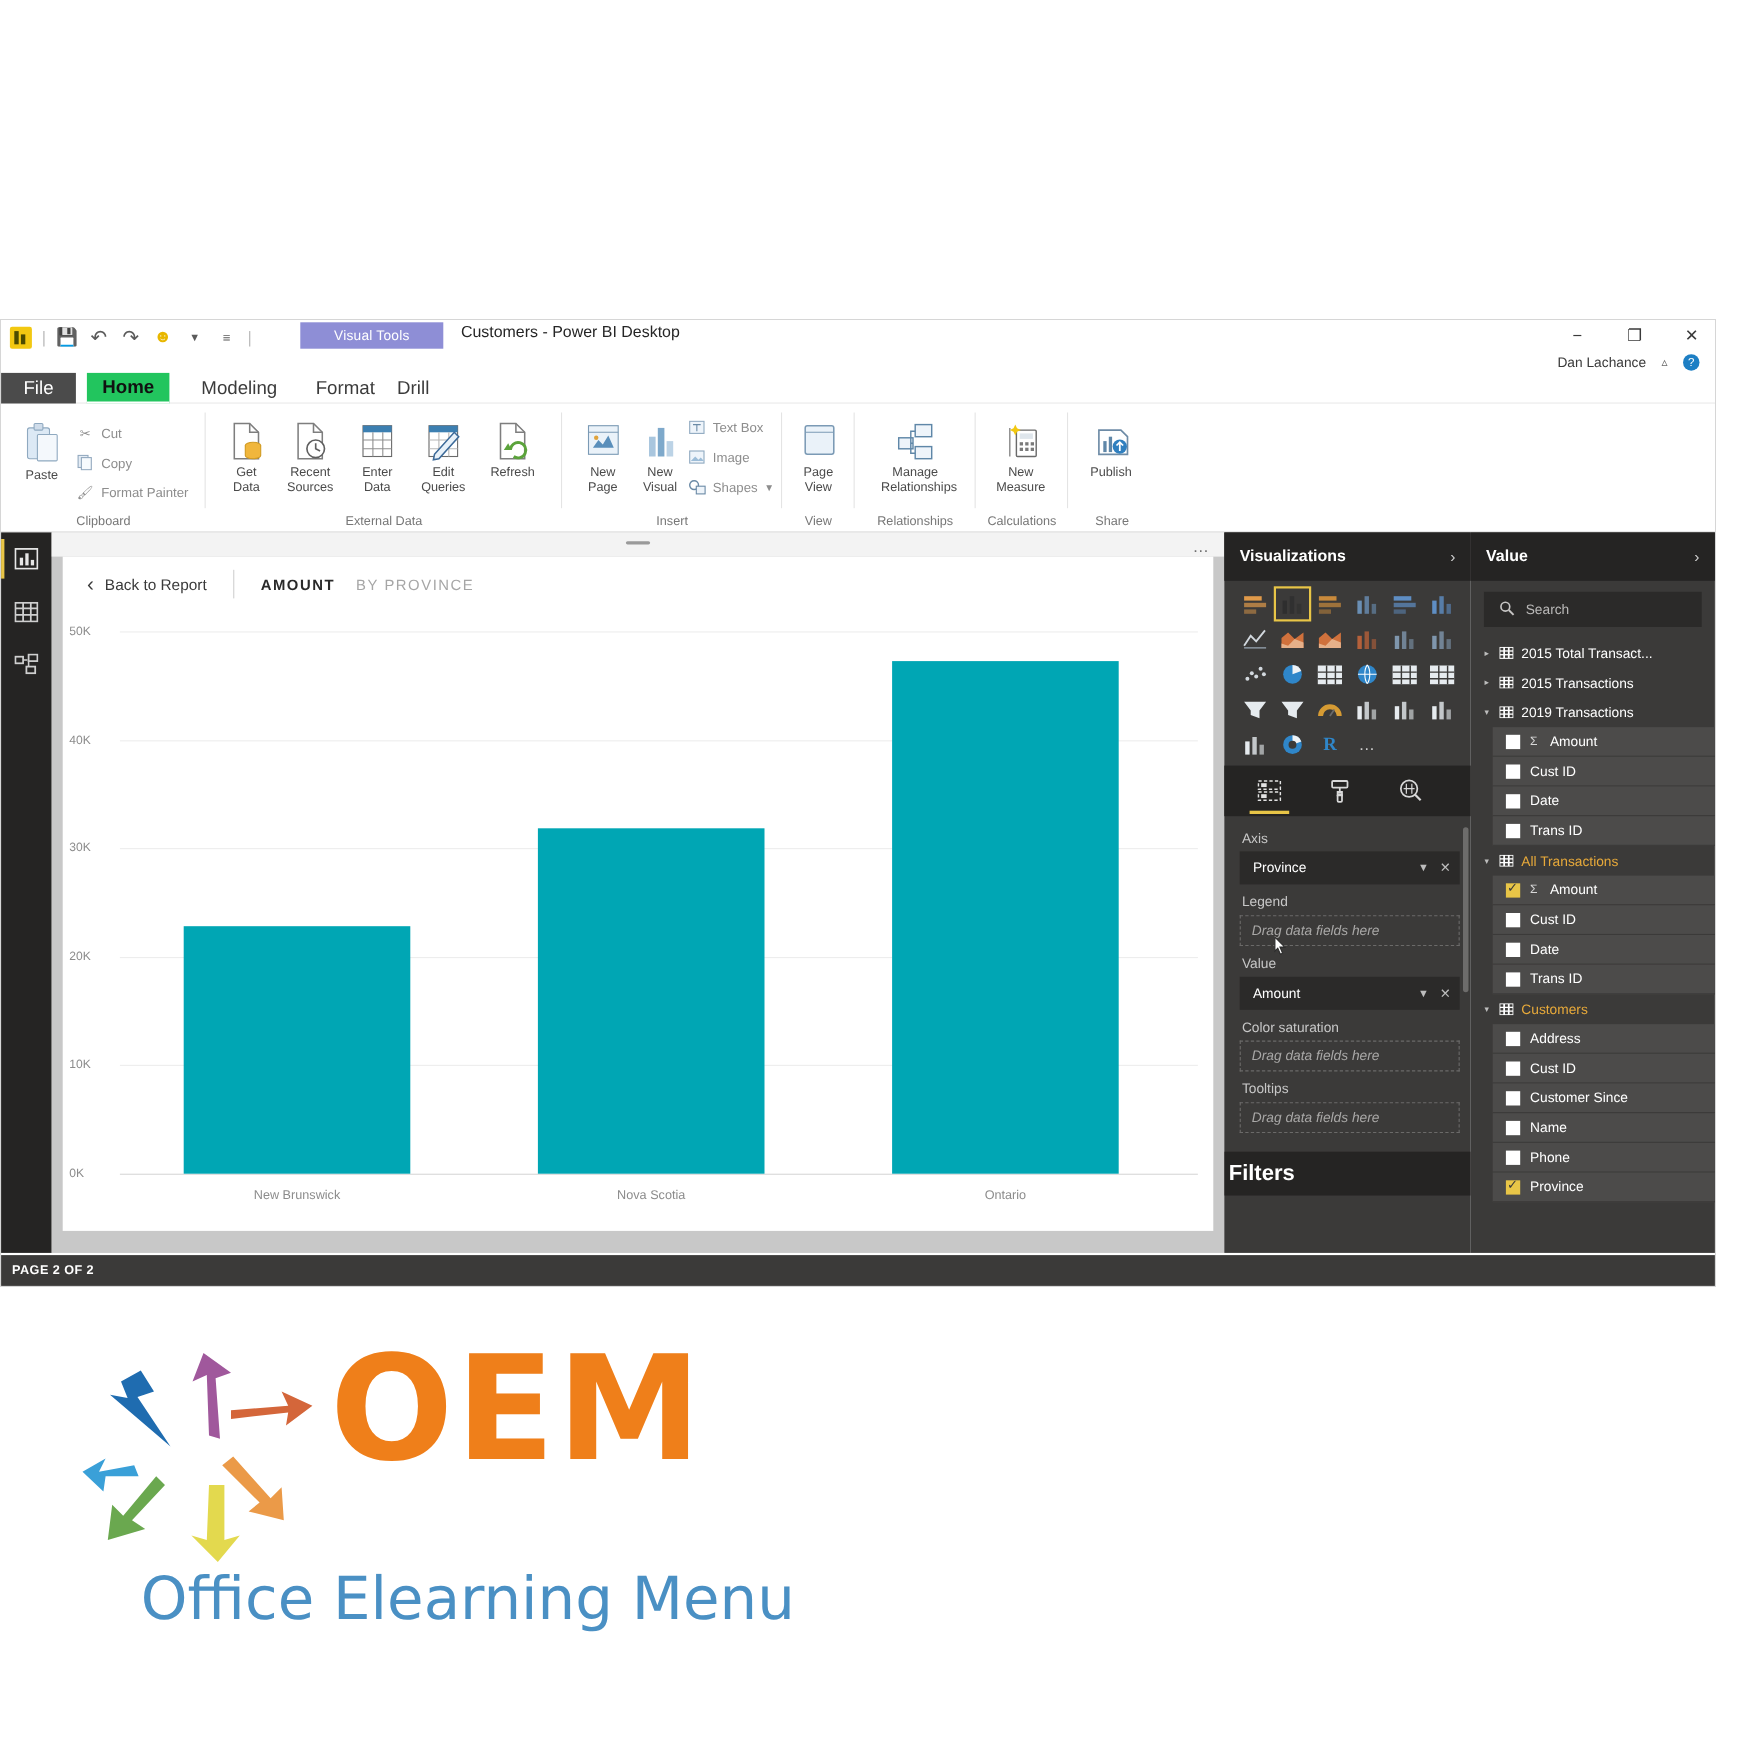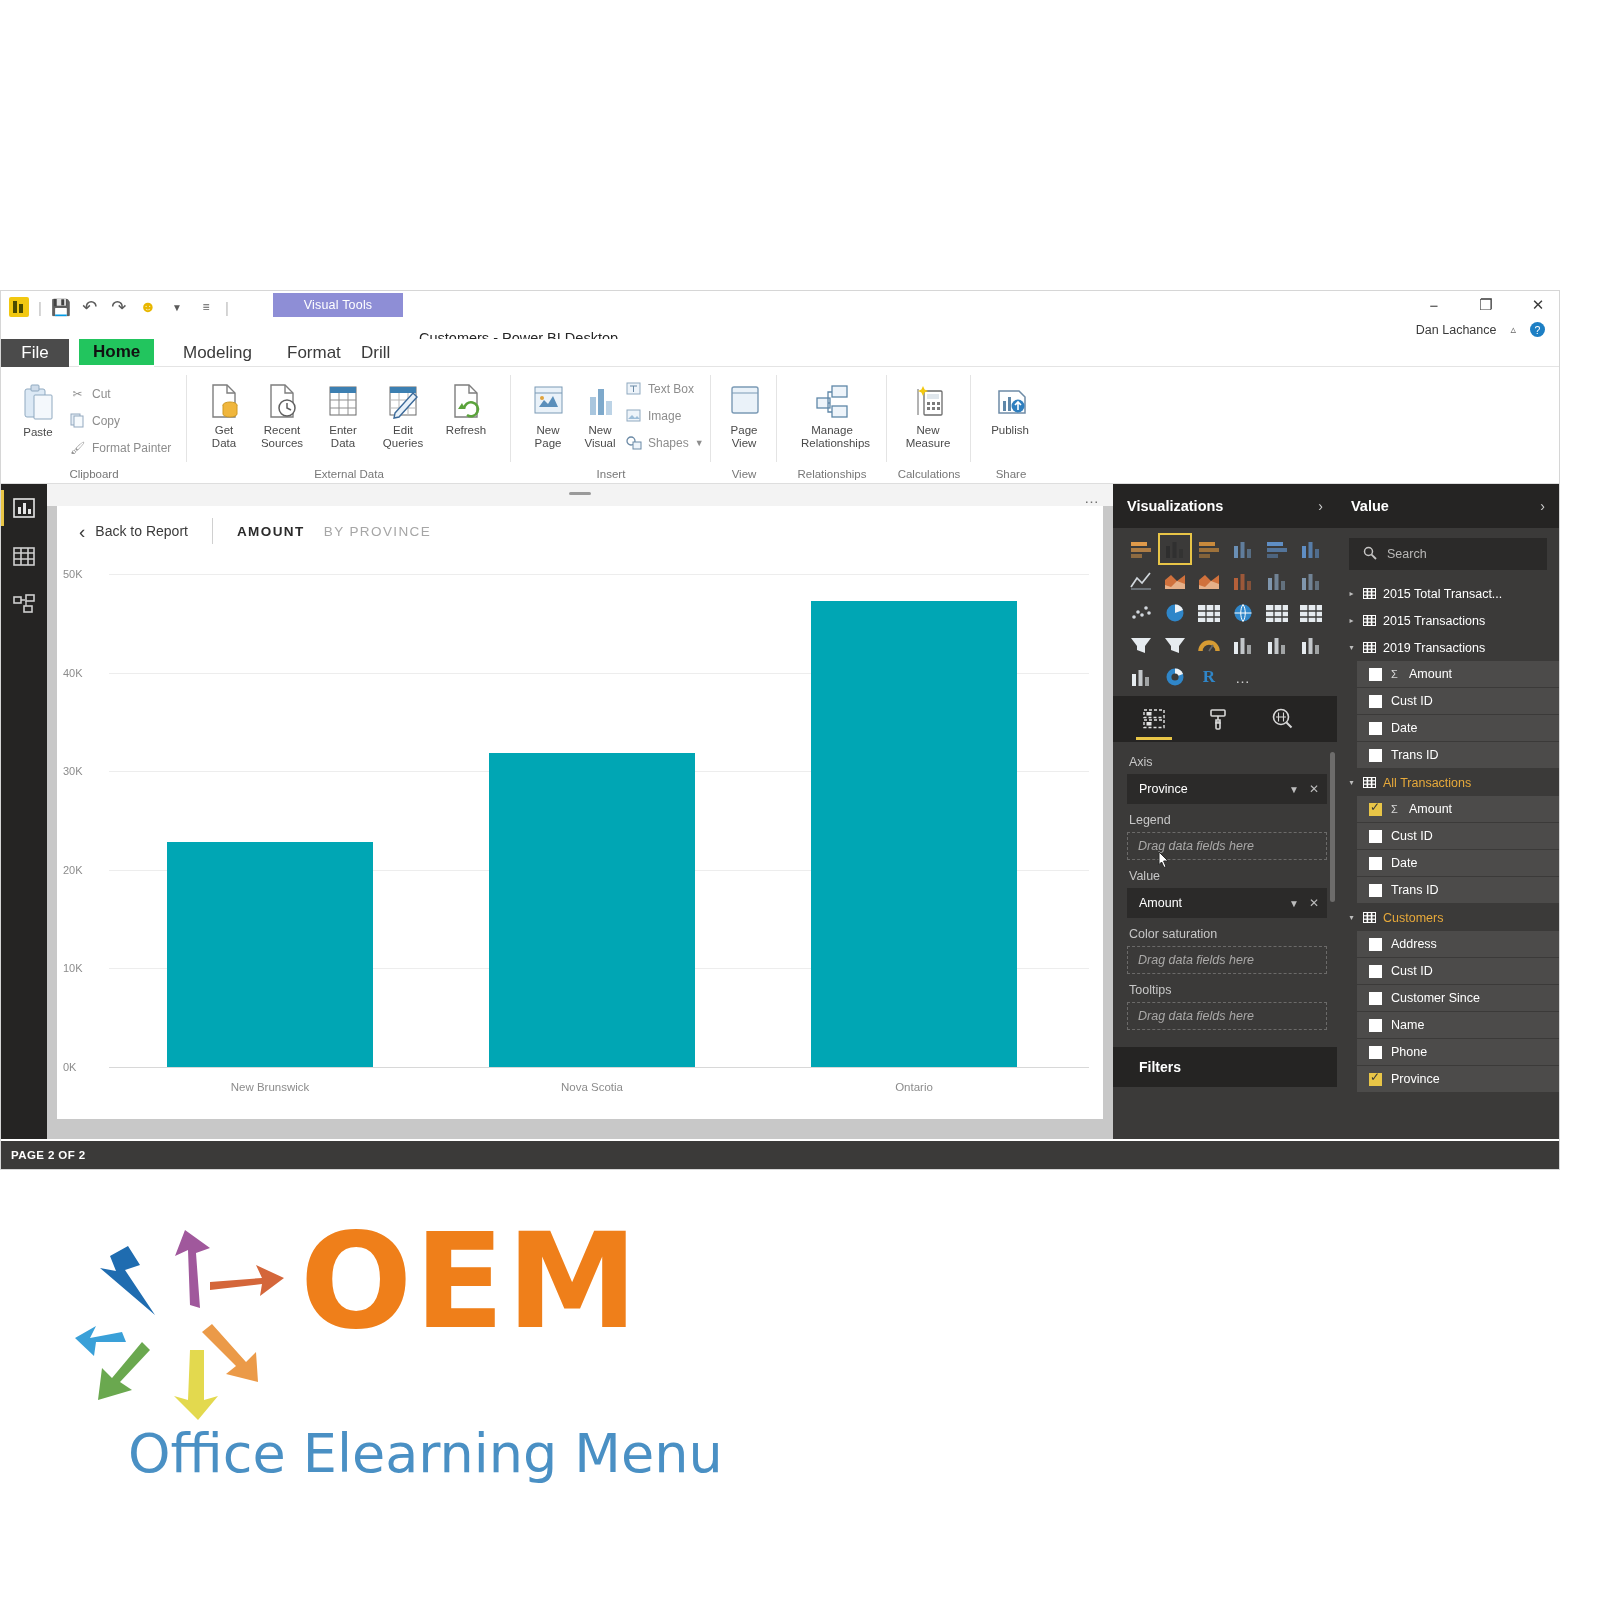--- a/index.html
+++ b/index.html
@@ -31,21 +31,21 @@
   .pbi-logo::before{ content:""; position:absolute; left:4px; top:4px; width:4px; height:12px; background:#4b4b00;}
   .pbi-logo::after{ content:""; position:absolute; left:10px; top:7px; width:4px; height:9px; background:#4b4b00;}
   .qat-sep{ color:#bdbdbd; font-size:15px; }
 
   .ctx-tab-banner{
     position:absolute; left:272px; top:2px; width:130px; height:24px;
     background:#8e8ed6; color:#ffffff; font-size:12.5px;
     display:flex; align-items:center; justify-content:center; letter-spacing:.2px;
   }
   .win-title{
-    position:absolute; left:418px; top:3px; font-size:14.5px; color:#262626;margin-top:36px;
+    position:absolute; left:418px; top:3px; font-size:14.5px; color:#262626;
   }
   .win-ctrls{ position:absolute; right:10px; top:4px; display:flex; gap:30px; align-items:center; }
   .win-ctrl{ width:22px;height:20px; display:flex;align-items:center;justify-content:center;
              font-size:15px; color:#3a3a3a; }
   .user-row{ position:absolute; right:14px; top:31px; display:flex; align-items:center; gap:14px; }
   .user-name{ font-size:12.5px; color:#3a3a3a; }
   .chev-up{ font-size:11px; color:#6a6a6a; }
   .help-ico{ width:15px;height:15px;border-radius:50%;background:#1d7fc4;color:#fff;
              font-size:10.5px; display:flex;align-items:center;justify-content:center; }
 
@@ -116,21 +116,21 @@
   .welllabel{ color:#c7c7c7; font-size:12.5px; padding:7px 0 5px 16px; }
   .wellbox{ margin:0 10px 2px 14px; height:30px; background:#2b2a29; display:flex; align-items:center;
             padding:0 8px 0 12px; color:#ffffff; font-size:12.5px; }
   .wellbox .sp{ flex:1; }
   .wellbox .cv{ color:#bdbdbd; font-size:10px; margin-right:10px; }
   .wellbox .x{ color:#bdbdbd; font-size:12px; }
   .dropzone{ margin:0 10px 2px 14px; height:28px; border:1px dashed #6b6a69; display:flex;
              align-items:center; padding-left:10px; color:#a9a8a7; font-size:12.5px; font-style:italic; }
   .scroll-thumb{ position:absolute; right:2px; top:10px; width:5px; height:150px; background:#6d6c6b; border-radius:3px; }
   .filters-hdr{ position:absolute; left:0; right:0; bottom:0; height:40px; background:#252423;
-                color:#ffffff; font-size:14px; font-weight:bold; display:flex; align-items:center; padding-left:26px; }
+                color:#ffffff; font-size:20px; font-weight:bold; display:flex; align-items:center; padding-left:4px; }
 
   .cursor{ position:absolute; left:30px; top:18px; width:12px; height:18px; }
 
   
   .fieldspane{ position:absolute; right:0; top:0; width:222px; height:655px; background:#3b3a39; }
   .searchbox{ margin:10px 12px; height:32px; background:#2b2a29; display:flex; align-items:center;
               gap:10px; padding-left:14px; color:#b9b8b7; font-size:12.5px; }
   .fieldlist{ position:relative; }
   .tablerow{ display:flex; align-items:center; height:27px; padding-left:10px; gap:7px;
              color:#e7a93a; font-size:12.5px; }

